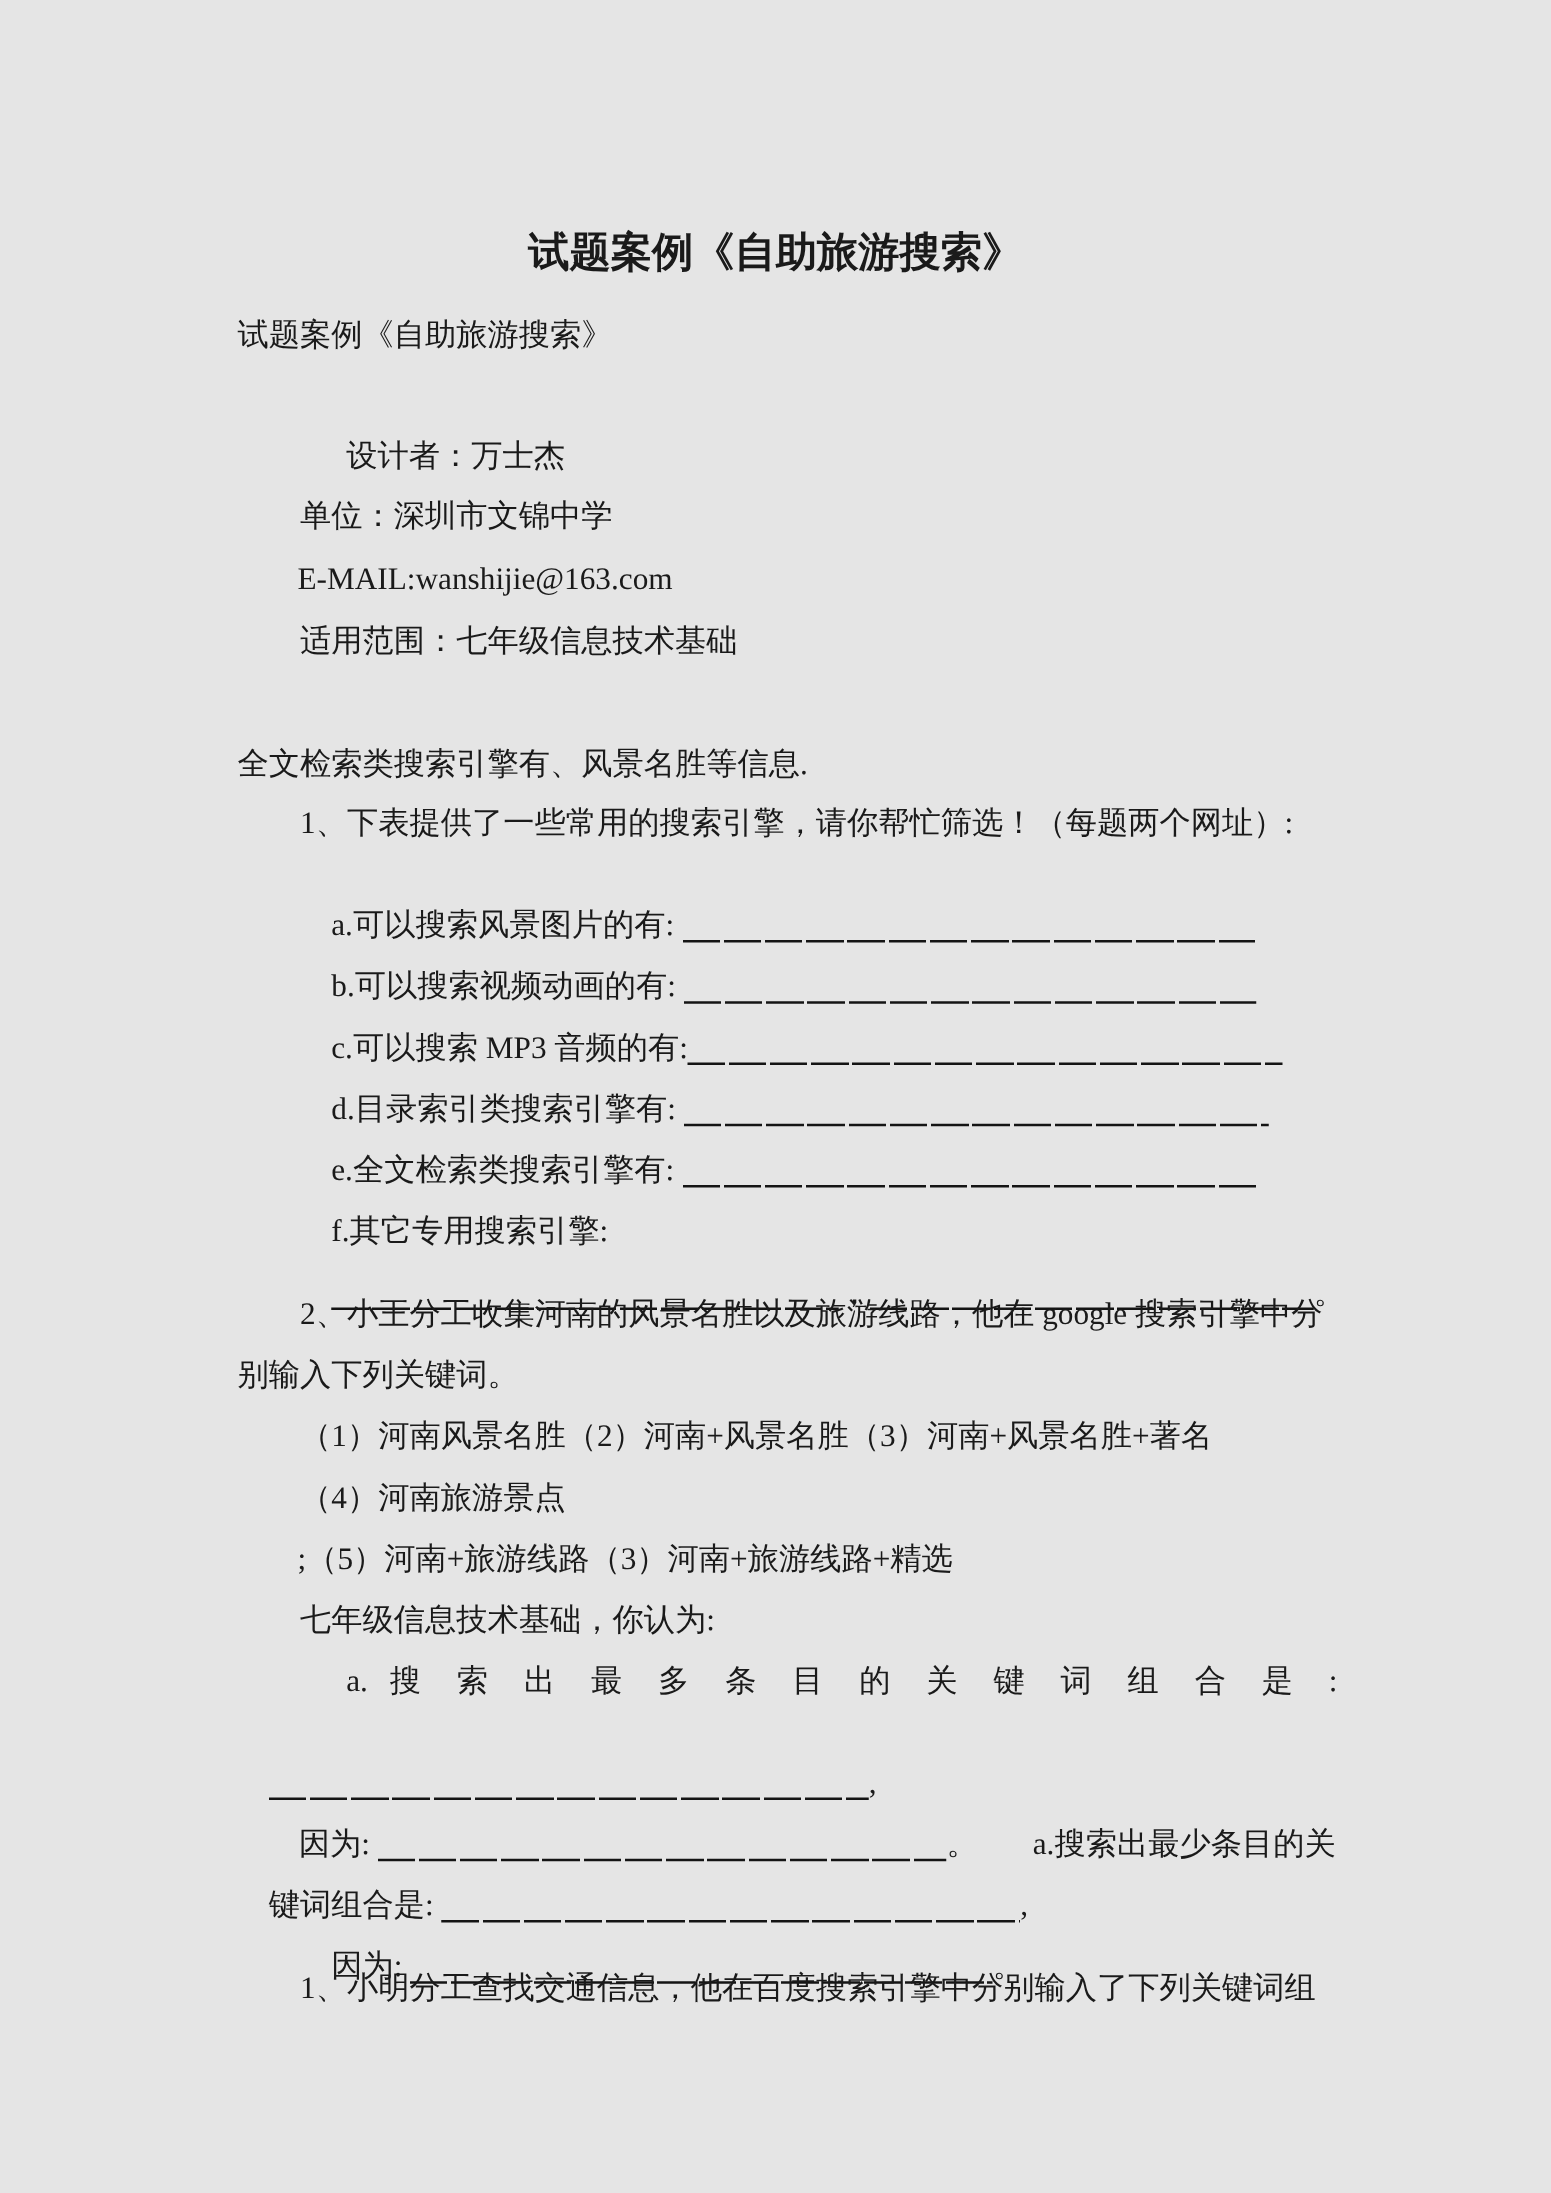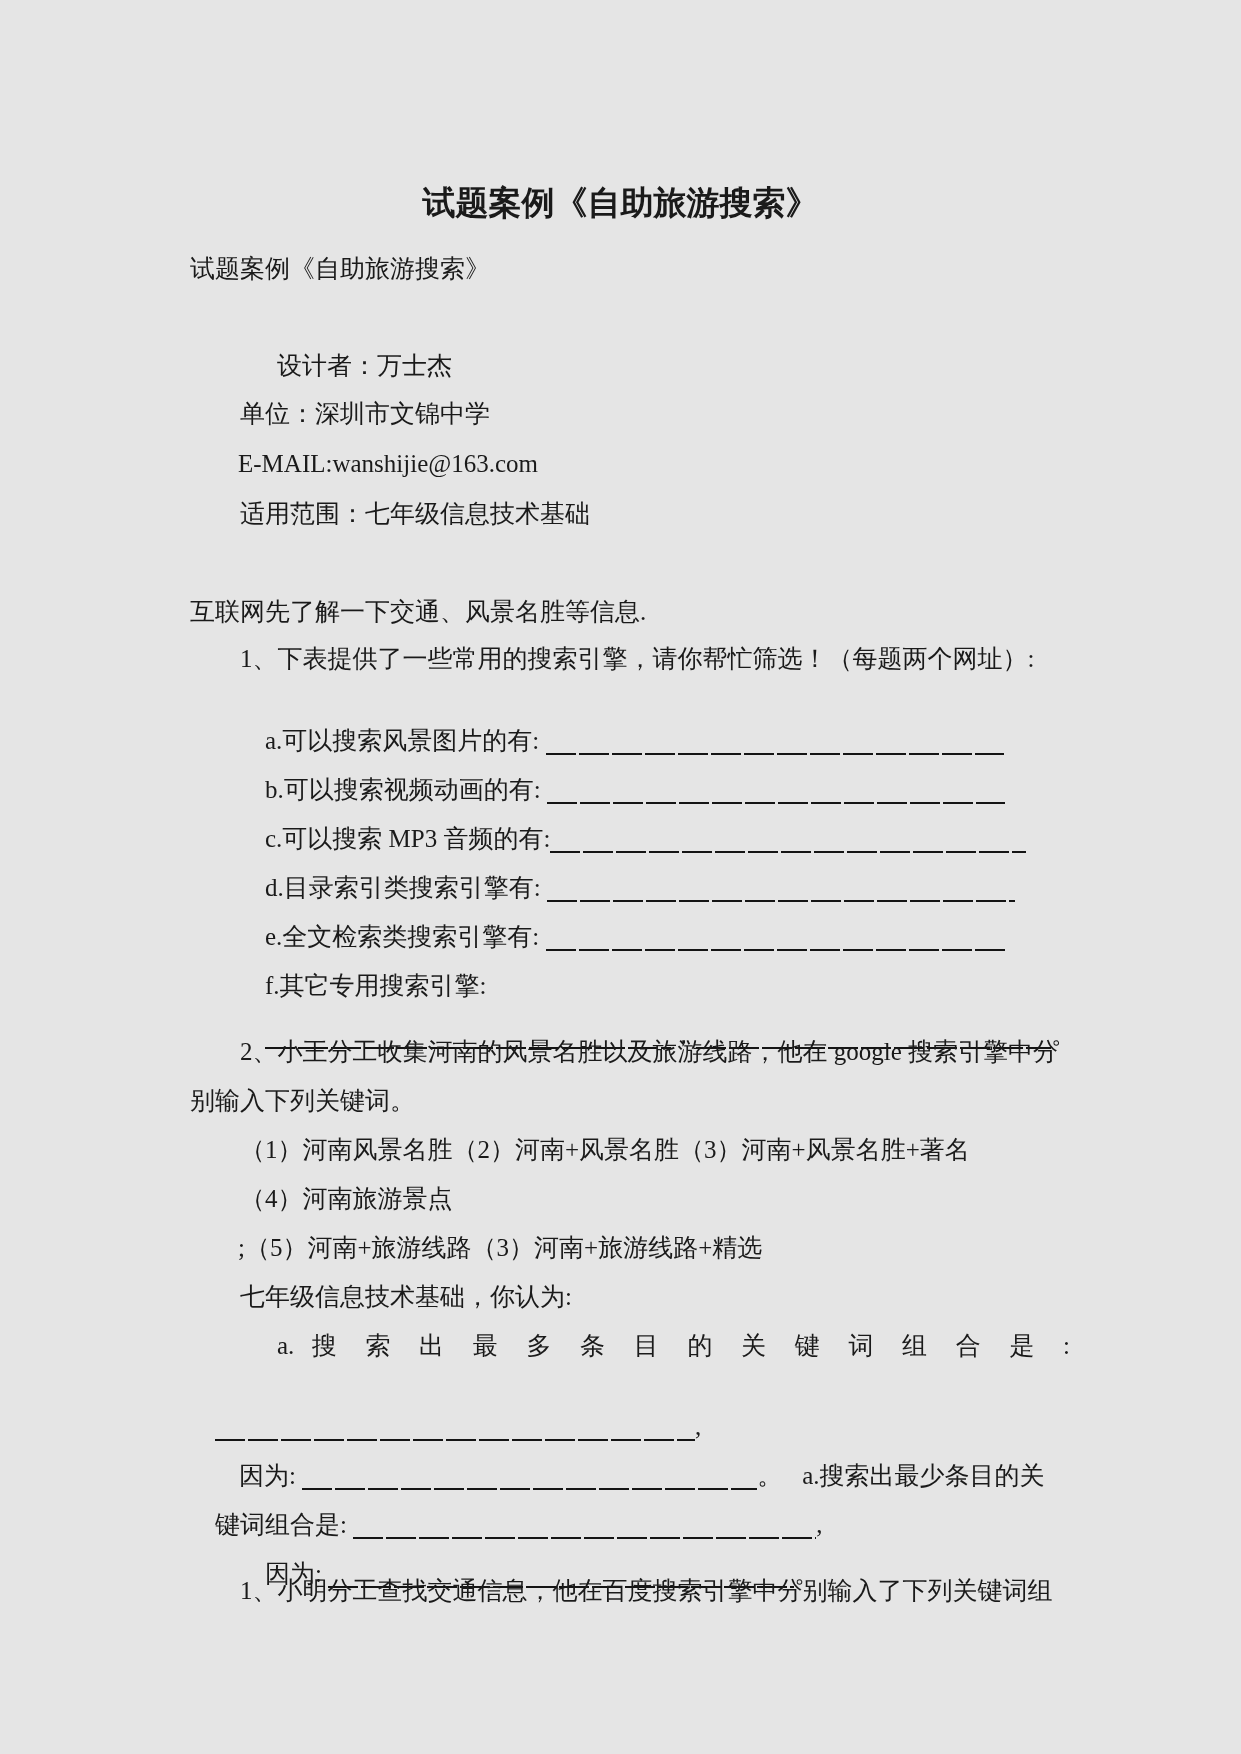--- a/index.html
+++ b/index.html
@@ -51,21 +51,21 @@
 
   <div class="title">试题案例《自助旅游搜索》</div>
 
   <div class="ln" style="top:253px; left:190px">试题案例《自助旅游搜索》</div>
 
   <div class="ln" style="top:350px; left:277px">设计者：万士杰</div>
   <div class="ln" style="top:398px; left:240px">单位：深圳市文锦中学</div>
   <div class="ln" style="top:448px; left:238px">E-MAIL:wanshijie@163.com</div>
   <div class="ln" style="top:498px; left:240px">适用范围：七年级信息技术基础</div>
 
-  <div class="ln" style="top:596px; left:190px">互联网先了解一下交通、风景名胜等信息.</div>
+  <div class="ln" style="top:596px; left:190px">全文检索类搜索引擎有、风景名胜等信息.</div>
 
   <div class="ln" style="top:643px; left:240px">1、下表提供了一些常用的搜索引擎，请你帮忙筛选！（每题两个网址）:</div>
 
   <div class="ln" style="top:693px; left:240px">
     <span>a.可以搜索风景图片的有: </span><span class="blank" style="width:458px"></span>
   </div>
   <div class="ln" style="top:742px; left:240px">
     <span>b.可以搜索视频动画的有: </span><span class="blank" style="width:458px"></span>
   </div>
   <div class="ln" style="top:791px; left:240px">
@@ -94,21 +94,21 @@
 
   <div class="ln" style="top:1281px; left:240px">七年级信息技术基础，你认为:</div>
 
   <div class="ln just" style="top:1330px; left:277px">a. 搜 索 出 最 多 条 目 的 关 键 词 组 合 是 :</div>
 
   <div class="ln" style="top:1379px; left:190px">
     <span class="blank" style="width:480px"></span><span>,</span>
   </div>
 
   <div class="ln" style="top:1428px; left:214px">
-    <span>因为: </span><span class="blank" style="width:455px"></span><span>。</span><span style="margin-left:20px">a.搜索出最少条目的关</span>
+    <span>因为: </span><span class="blank" style="width:455px"></span><span>。</span><span style="margin-left:44px">a.搜索出最少条目的关</span>
   </div>
 
   <div class="ln" style="top:1477px; left:190px">
     <span>键词组合是: </span><span class="blank" style="width:463px"></span><span>,</span>
   </div>
 
   <div class="ln" style="top:1526px; left:240px">
     <span>因为: </span><span class="blank" style="width:466px"></span><span>。</span>
   </div>
 

